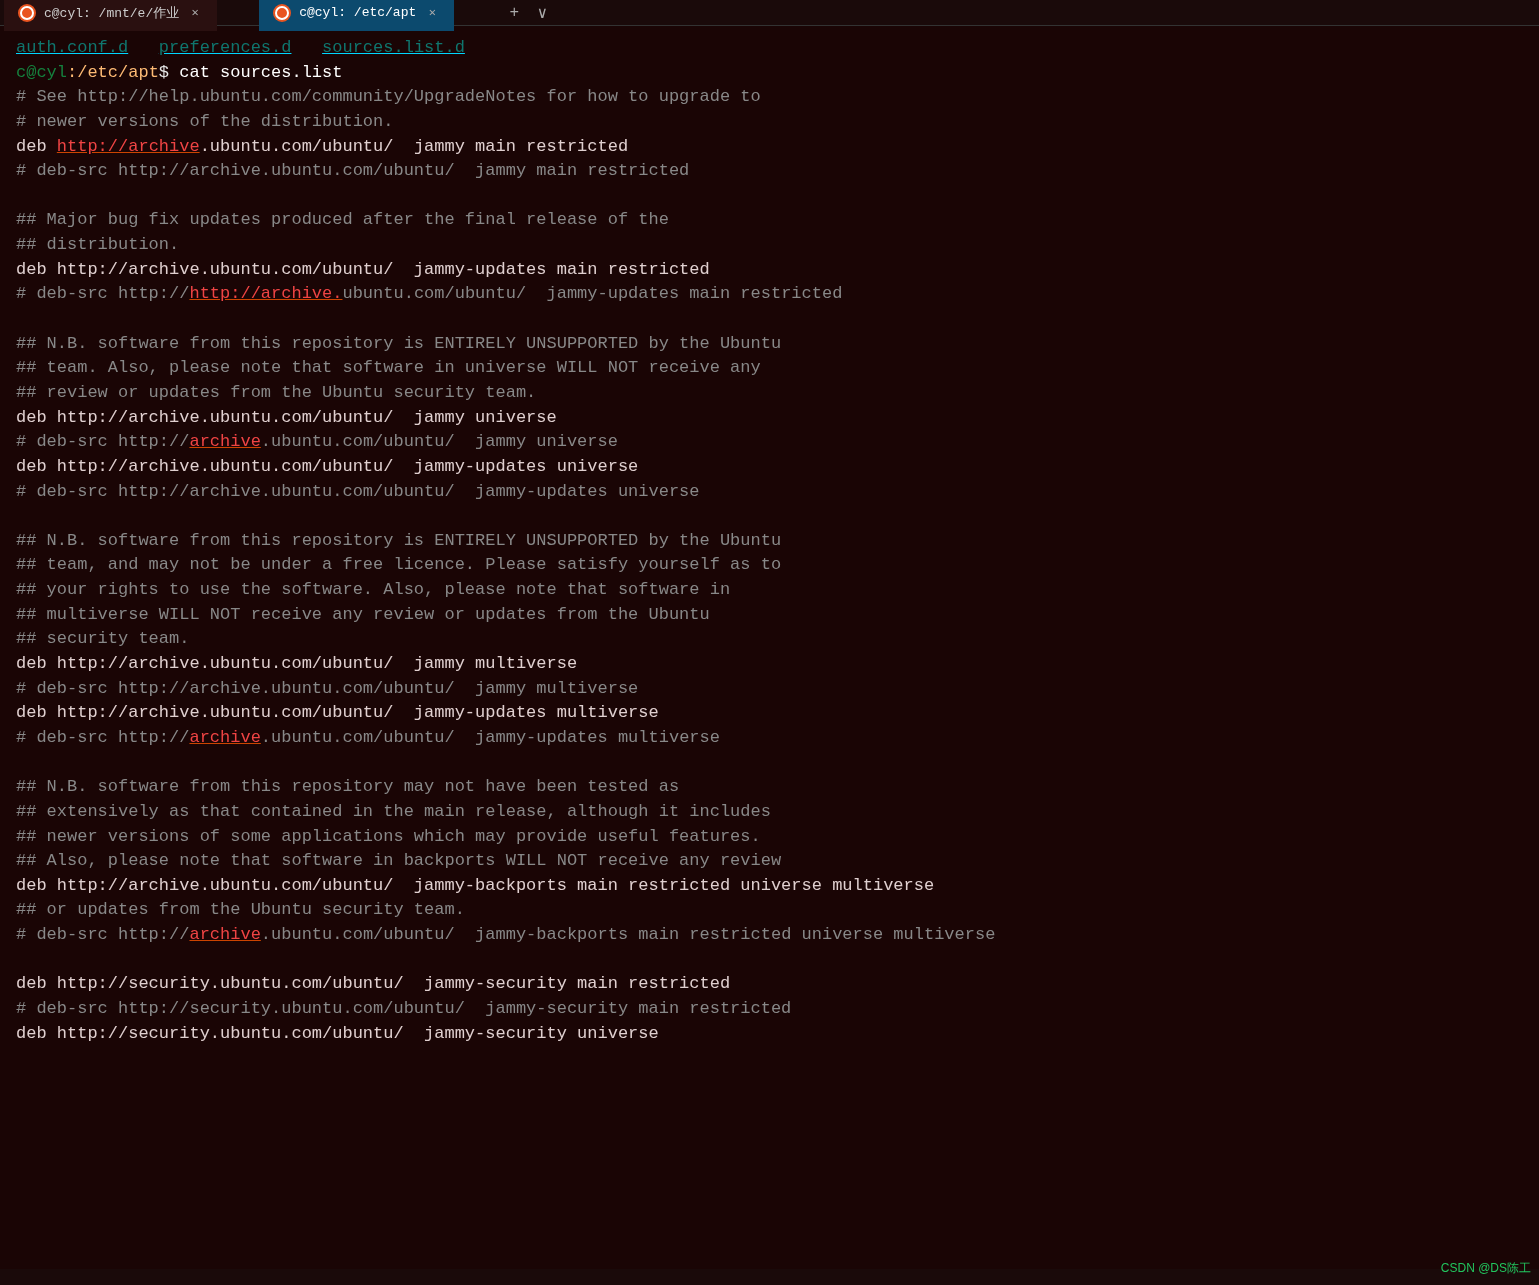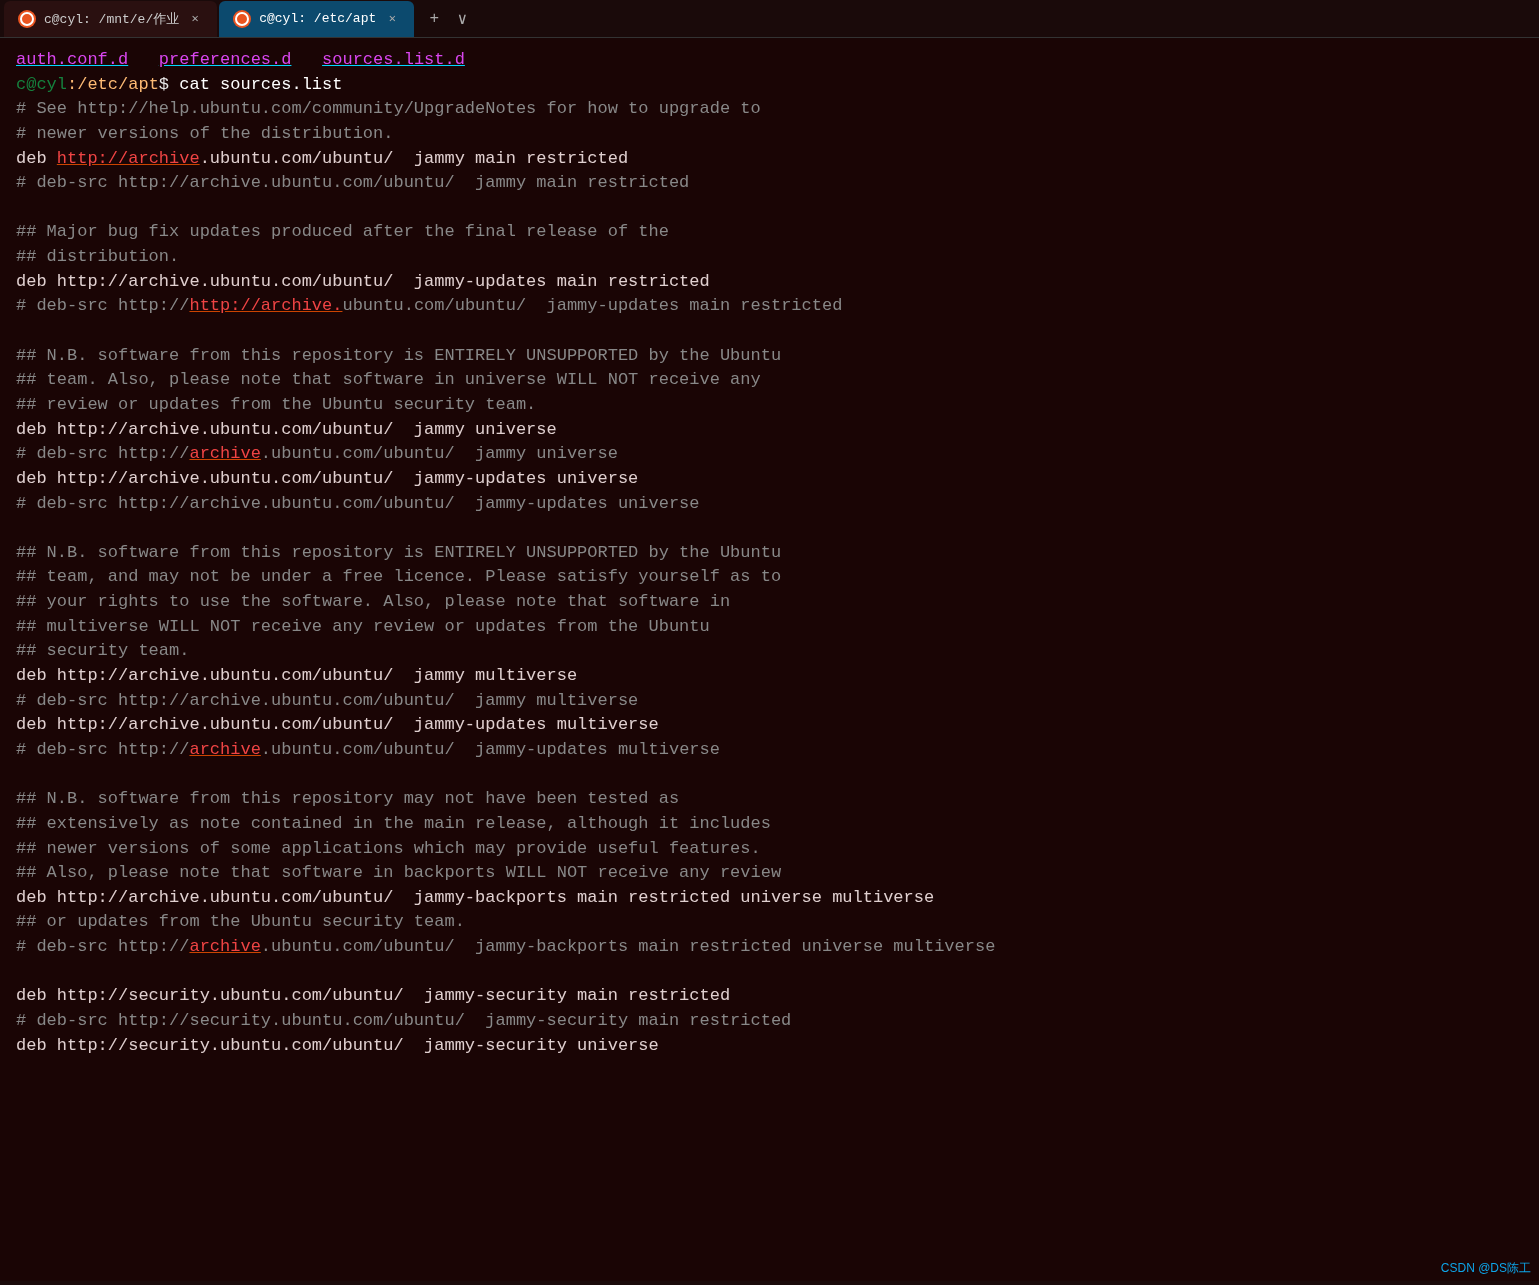--- a/index.html
+++ b/index.html
@@ -14,23 +14,24 @@
       width: 1539px;
       height: 1285px;
       overflow: hidden;
     }
 
     
     .tab-bar {
       display: flex;
       align-items: center;
       background: #1a0a0a;
-      height: 38px;
+      height: 26px;
       padding: 0 4px;
       border-bottom: 1px solid #333;
+      gap: 40px;
     }
 
     .tab {
       display: flex;
       align-items: center;
       height: 36px;
       padding: 0 14px;
       border-radius: 6px 6px 0 0;
       cursor: pointer;
       font-size: 13px;
@@ -123,21 +124,21 @@
       color: #e0d0d0;
       display: block;
     }
 
     .line.comment {
       color: #888;
     }
 
     
     .path-link {
-      color: #d946ef;
+      color: #0f766e;
       text-decoration: underline;
       text-decoration-color: #00d7ff;
     }
 
     
     .archive-underline {
       text-decoration: underline;
       text-decoration-color: #cc4400;
       color: #ef4444;
     }
@@ -163,21 +164,21 @@
 
     .prompt-cmd {
       color: #ffffff;
     }
 
     
     .watermark {
       position: fixed;
       bottom: 8px;
       right: 8px;
-      color: #0ea5e9;
+      color: #22c55e;
       font-size: 12px;
       font-family: sans-serif;
     }
   </style>
 </head>
 <body>
 
 <div class="tab-bar">
 
   <div class="tab">
@@ -235,21 +236,21 @@
   <span class="line comment">## multiverse WILL NOT receive any review or updates from the Ubuntu</span>
   <span class="line comment">## security team.</span>
   <span class="line">deb http://archive.ubuntu.com/ubuntu/  jammy multiverse</span>
   <span class="line comment"># deb-src http://archive.ubuntu.com/ubuntu/  jammy multiverse</span>
   <span class="line">deb http://archive.ubuntu.com/ubuntu/  jammy-updates multiverse</span>
   <span class="line comment"># deb-src http://<span class="archive-underline">archive</span>.ubuntu.com/ubuntu/  jammy-updates multiverse</span>
 
   <span class="line"> </span>
 
   <span class="line comment">## N.B. software from this repository may not have been tested as</span>
-  <span class="line comment">## extensively as note contained in the main release, although it includes</span>
+  <span class="line comment">## extensively as that contained in the main release, although it includes</span>
   <span class="line comment">## newer versions of some applications which may provide useful features.</span>
   <span class="line comment">## Also, please note that software in backports WILL NOT receive any review</span>
   <span class="line">deb http://archive.ubuntu.com/ubuntu/  jammy-backports main restricted universe multiverse</span>
   <span class="line comment">## or updates from the Ubuntu security team.</span>
   <span class="line comment"># deb-src http://<span class="archive-underline">archive</span>.ubuntu.com/ubuntu/  jammy-backports main restricted universe multiverse</span>
 
   <span class="line"> </span>
 
   <span class="line">deb http://security.ubuntu.com/ubuntu/  jammy-security main restricted</span>
   <span class="line comment"># deb-src http://security.ubuntu.com/ubuntu/  jammy-security main restricted</span>

